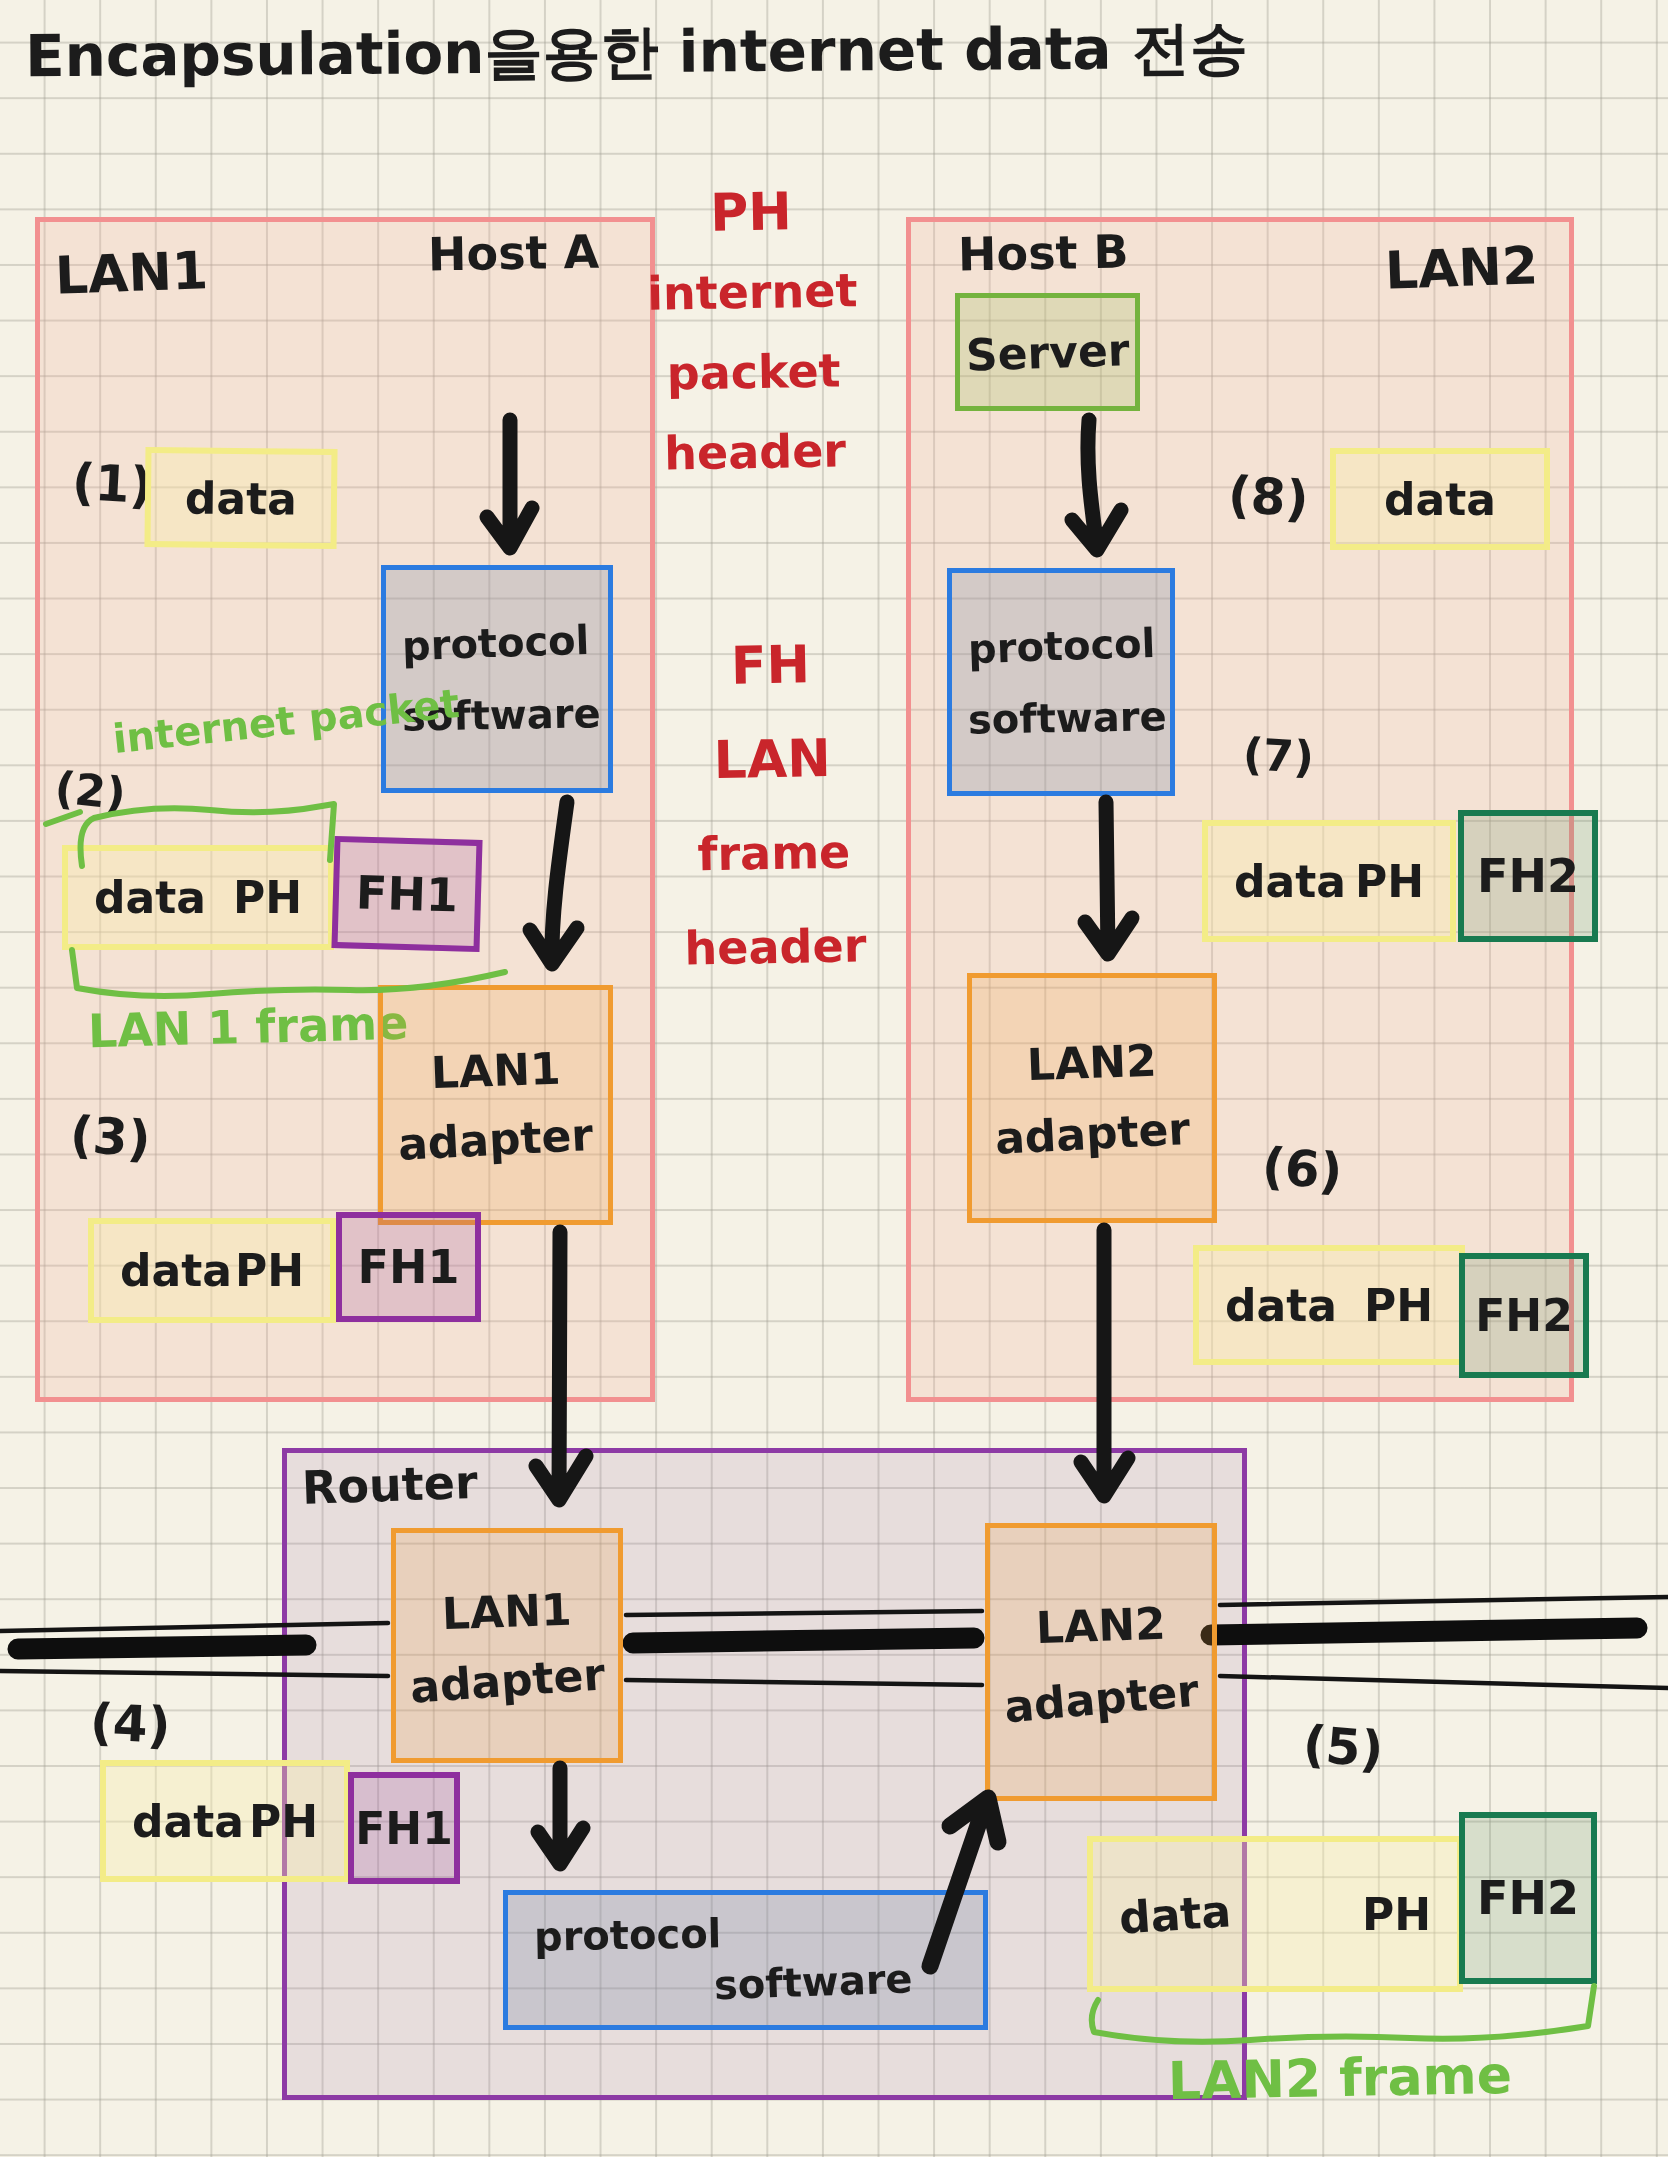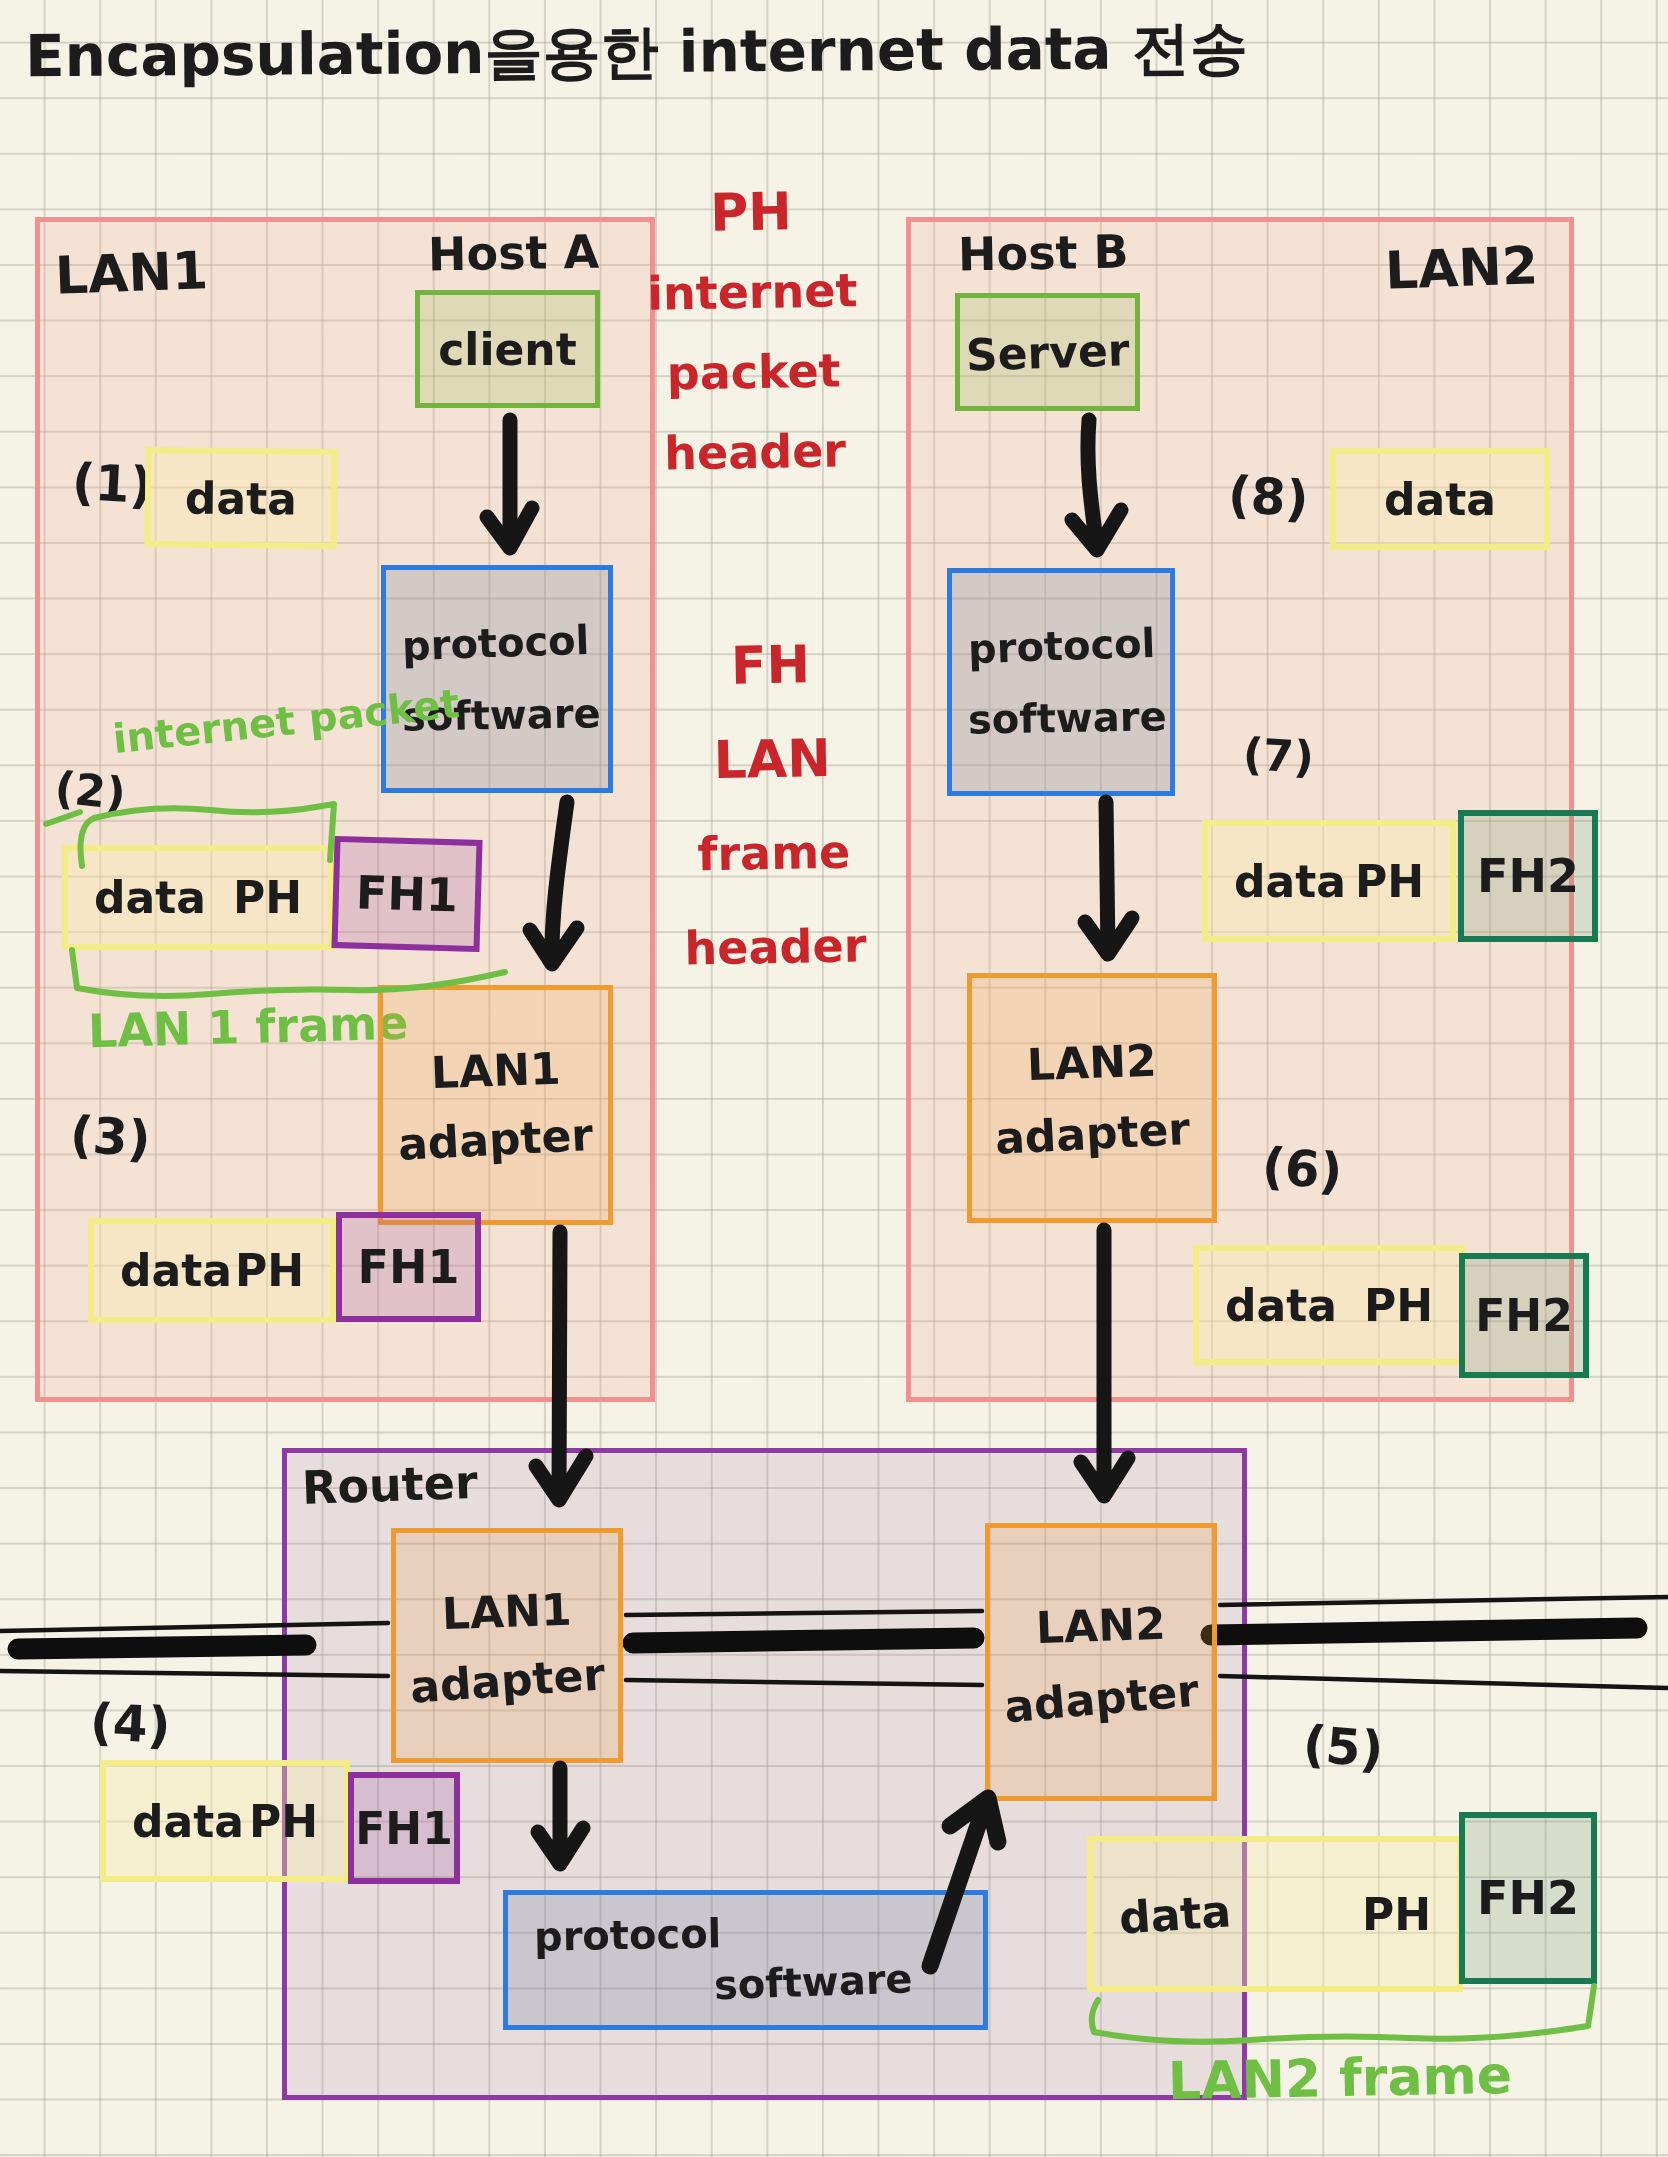--- a/index.html
+++ b/index.html
@@ -57,23 +57,20 @@
     <g stroke="#0e0e0e" fill="none" stroke-linecap="round">
       <path stroke-width="21" d="M18,1649 L306,1645"></path>
       <path stroke-width="21" d="M633,1643 L974,1638"></path>
       <path stroke-width="21" d="M1211,1635 L1637,1628"></path>
     </g>
   </svg>
 
   <div class="lbl fs52" style="left:55px;top:243px;transform:rotate(-2deg);">LAN1</div>
   <div class="lbl fs46" style="left:428px;top:226px;transform:rotate(-1deg);">Host A</div>
 
-  <div class="box node fs44" style="left:415px;top:290px;width:185px;height:118px;">
-    <span>client</span>
-  </div>
 
   <div class="lbl fs50" style="left:72px;top:455px;transform:rotate(3deg);">(1)</div>
   <div class="box ybox fs44" style="left:145px;top:448px;width:192px;height:100px;transform:rotate(0.6deg);">
     <span>data</span>
   </div>
 
   <div class="box psw col fs40" style="left:381px;top:565px;width:232px;height:228px;align-items:flex-start;padding-left:16px;">
     <span style="transform:rotate(-2deg);">protocol</span>
     <span style="margin-top:26px;transform:rotate(-1deg);">software</span>
   </div>

